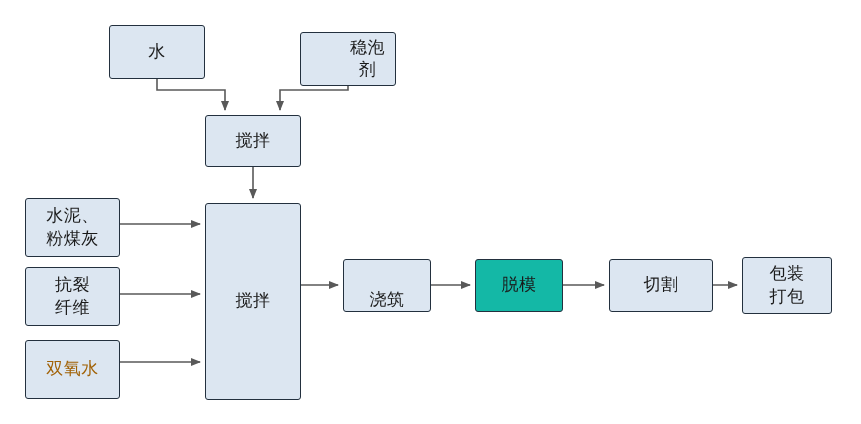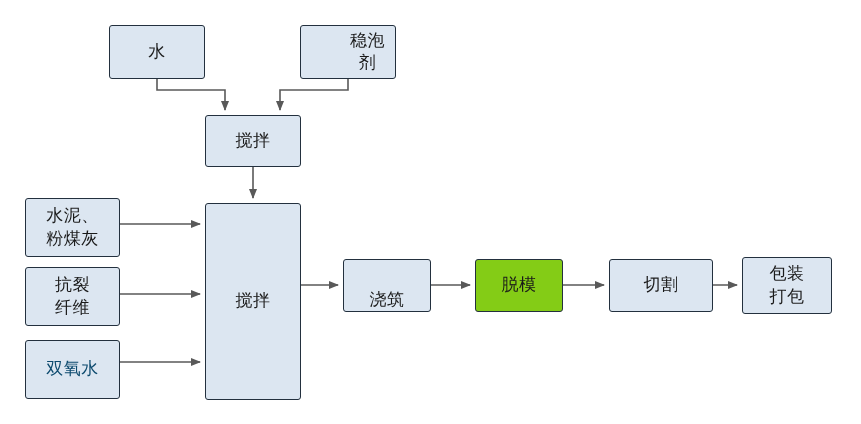--- a/index.html
+++ b/index.html
@@ -74,44 +74,44 @@
         <polyline points="431,285 470,285" fill="none" stroke="#595959" stroke-width="1.6" stroke-linecap="butt" stroke-linejoin="miter" marker-end="url(#arrowhead)"></polyline>
         <polyline points="563,285 604,285" fill="none" stroke="#595959" stroke-width="1.6" stroke-linecap="butt" stroke-linejoin="miter" marker-end="url(#arrowhead)"></polyline>
         <polyline points="697,285 737,285" fill="none" stroke="#595959" stroke-width="1.6" stroke-linecap="butt" stroke-linejoin="miter" marker-end="url(#arrowhead)"></polyline>
       </g>
   </svg>
 
   <div id="node-layer">
       <div class="node" style="left: 109px; top: 25px; width: 96px; height: 54px; background: rgb(220, 230, 241); border-color: rgb(35, 48, 62); color: rgb(26, 26, 26);">
         <span class="label">水</span>
       </div>
-      <div class="node" style="left: 300px; top: 25px; width: 96px; height: 54px; background: rgb(220, 230, 241); border-color: rgb(35, 48, 62); color: rgb(26, 26, 26); padding-left: 39px;">
+      <div class="node" style="left: 300px; top: 32px; width: 96px; height: 54px; background: rgb(220, 230, 241); border-color: rgb(35, 48, 62); color: rgb(26, 26, 26); padding-left: 39px;">
         <span class="label">稳泡剂</span>
       </div>
       <div class="node" style="left: 205px; top: 115px; width: 96px; height: 52px; background: rgb(220, 230, 241); border-color: rgb(35, 48, 62); color: rgb(26, 26, 26);">
         <span class="label">搅拌</span>
       </div>
       <div class="node" style="left: 25px; top: 198px; width: 95px; height: 59px; background: rgb(220, 230, 241); border-color: rgb(35, 48, 62); color: rgb(26, 26, 26);">
         <span class="label">水泥、
 粉煤灰</span>
       </div>
       <div class="node" style="left: 25px; top: 267px; width: 95px; height: 59px; background: rgb(220, 230, 241); border-color: rgb(35, 48, 62); color: rgb(26, 26, 26); font-family: Liberation Serif, serif;">
         <span class="label">抗裂
 纤维</span>
       </div>
-      <div class="node" style="left: 25px; top: 340px; width: 95px; height: 59px; background: rgb(220, 230, 241); border-color: rgb(35, 48, 62); color: #0c4a6e; text-align: center;">
+      <div class="node" style="left: 25px; top: 340px; width: 95px; height: 59px; background: rgb(220, 230, 241); border-color: rgb(35, 48, 62); color: #a16207; text-align: center;">
         <span class="label">双氧水</span>
       </div>
       <div class="node tall" style="left: 205px; top: 203px; width: 96px; height: 197px; background: rgb(220, 230, 241); border-color: rgb(35, 48, 62); color: rgb(26, 26, 26);">
         <span class="label">搅拌</span>
       </div>
       <div class="node" style="left: 343px; top: 259px; width: 88px; height: 53px; background: rgb(220, 230, 241); border-color: rgb(35, 48, 62); color: rgb(26, 26, 26); align-items: flex-end;">
         <span class="label">浇筑</span>
       </div>
-      <div class="node" style="left: 475px; top: 259px; width: 88px; height: 53px; background: #84cc16; border-color: rgb(35, 48, 62); color: rgb(26, 26, 26);">
+      <div class="node" style="left: 475px; top: 259px; width: 88px; height: 53px; background: #14b8a6; border-color: rgb(35, 48, 62); color: rgb(26, 26, 26);">
         <span class="label">脱模</span>
       </div>
       <div class="node" style="left: 609px; top: 259px; width: 104px; height: 53px; background: rgb(220, 230, 241); border-color: rgb(35, 48, 62); color: rgb(26, 26, 26);">
         <span class="label">切割</span>
       </div>
       <div class="node" style="left: 742px; top: 257px; width: 90px; height: 57px; background: rgb(220, 230, 241); border-color: rgb(35, 48, 62); color: rgb(26, 26, 26);">
         <span class="label">包装
 打包</span>
       </div>
     </div>

